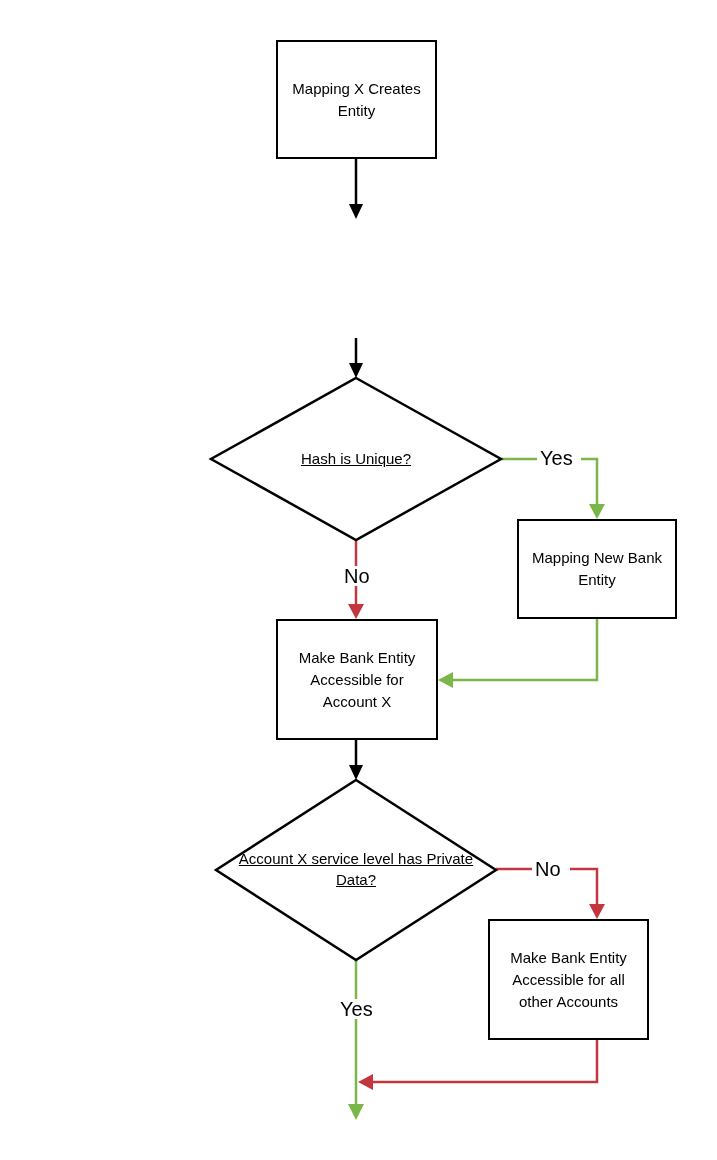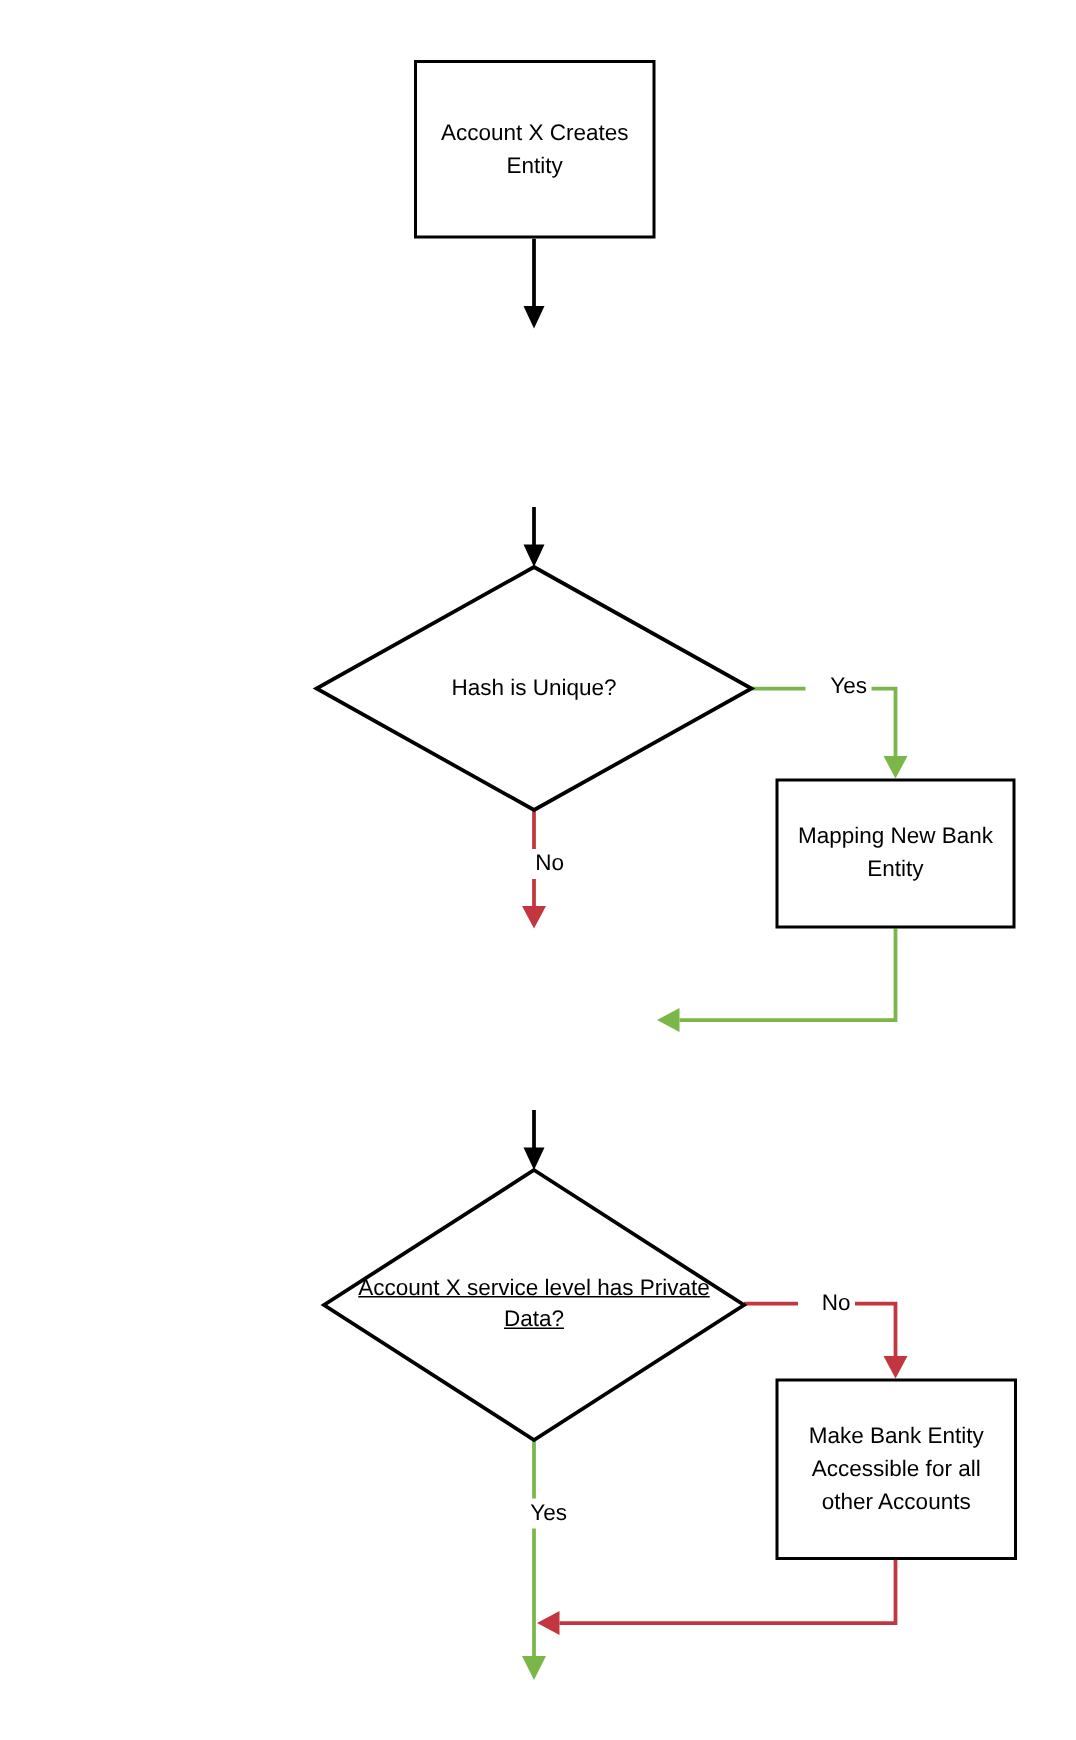--- a/index.html
+++ b/index.html
@@ -13,22 +13,22 @@
   .diamond { fill:#ffffff; stroke:#000000; stroke-width:2.5px; }
   .node {
     position:absolute; background:#ffffff; border:2px solid #000000;
     display:flex; align-items:center; justify-content:center; text-align:center;
     font-size:15px; line-height:22px; padding:6px 12px; box-sizing:border-box;
   }
   .dlabel {
     position:absolute; text-align:center; font-size:15px; line-height:21px;
   }
   .elabel {
-    position:absolute; background:#ffffff; font-size:15px; line-height:20px;
-    text-align:right; padding:0 3px;
+    position:absolute; background:#ffffff; font-size:20px; line-height:20px;
+    text-align:left; padding:0 3px;
   }
 </style>
 </head>
 <body>
 
 <div class="canvas">
 
   <svg class="connectors" viewBox="0 0 717 1160">
 
     <line class="conn" x1="356" y1="159" x2="356" y2="205" stroke="#000000"></line>
@@ -56,34 +56,37 @@
     <polygon class="head" points="597,919 589,904 605,904" fill="#c4363f"></polygon>
 
     <polyline class="conn" points="597,1040 597,1082 373,1082" stroke="#c4363f"></polyline>
     <polygon class="head" points="358,1082 373,1074 373,1090" fill="#c4363f"></polygon>
 
     <polygon class="diamond" points="356,378 501,459 356,540 211,459"></polygon>
     <polygon class="diamond" points="356,780 496,870 356,960 216,870"></polygon>
   </svg>
 
   <div class="node" style="left:276px; top:40px; width:161px; height:119px;">
-    <span>Account X Creates Entity</span>
+    <span>Mapping X Creates Entity</span>
   </div>
 
 
   <div class="node" style="left:517px; top:519px; width:160px; height:100px;">
     <span>Mapping New Bank Entity</span>
   </div>
 
+  <div class="node" style="left:276px; top:619px; width:162px; height:121px;">
+    <span>Make Bank Entity Accessible for Account X</span>
+  </div>
 
-  <div class="node" style="left:517px; top:919px; width:161px; height:121px;">
+  <div class="node" style="left:488px; top:919px; width:161px; height:121px;">
     <span>Make Bank Entity Accessible for all other Accounts</span>
   </div>
 
-  <div class="dlabel" style="left:231px; top:448px; width:250px;">Hash is Unique?</div>
+  <div class="dlabel" style="left:231px; top:448px; width:250px;text-decoration:underline;">Hash is Unique?</div>
 
   <div class="dlabel" style="left:226px; top:848px; width:260px;text-decoration:underline;">Account X service level has Private Data?</div>
 
   <div class="elabel" style="left:537px; top:448px; width:38px;">Yes</div>
 
   <div class="elabel" style="left:341px; top:566px; width:32px;">No</div>
 
   <div class="elabel" style="left:532px; top:859px; width:32px;">No</div>
 
   <div class="elabel" style="left:337px; top:999px; width:38px;">Yes</div>

